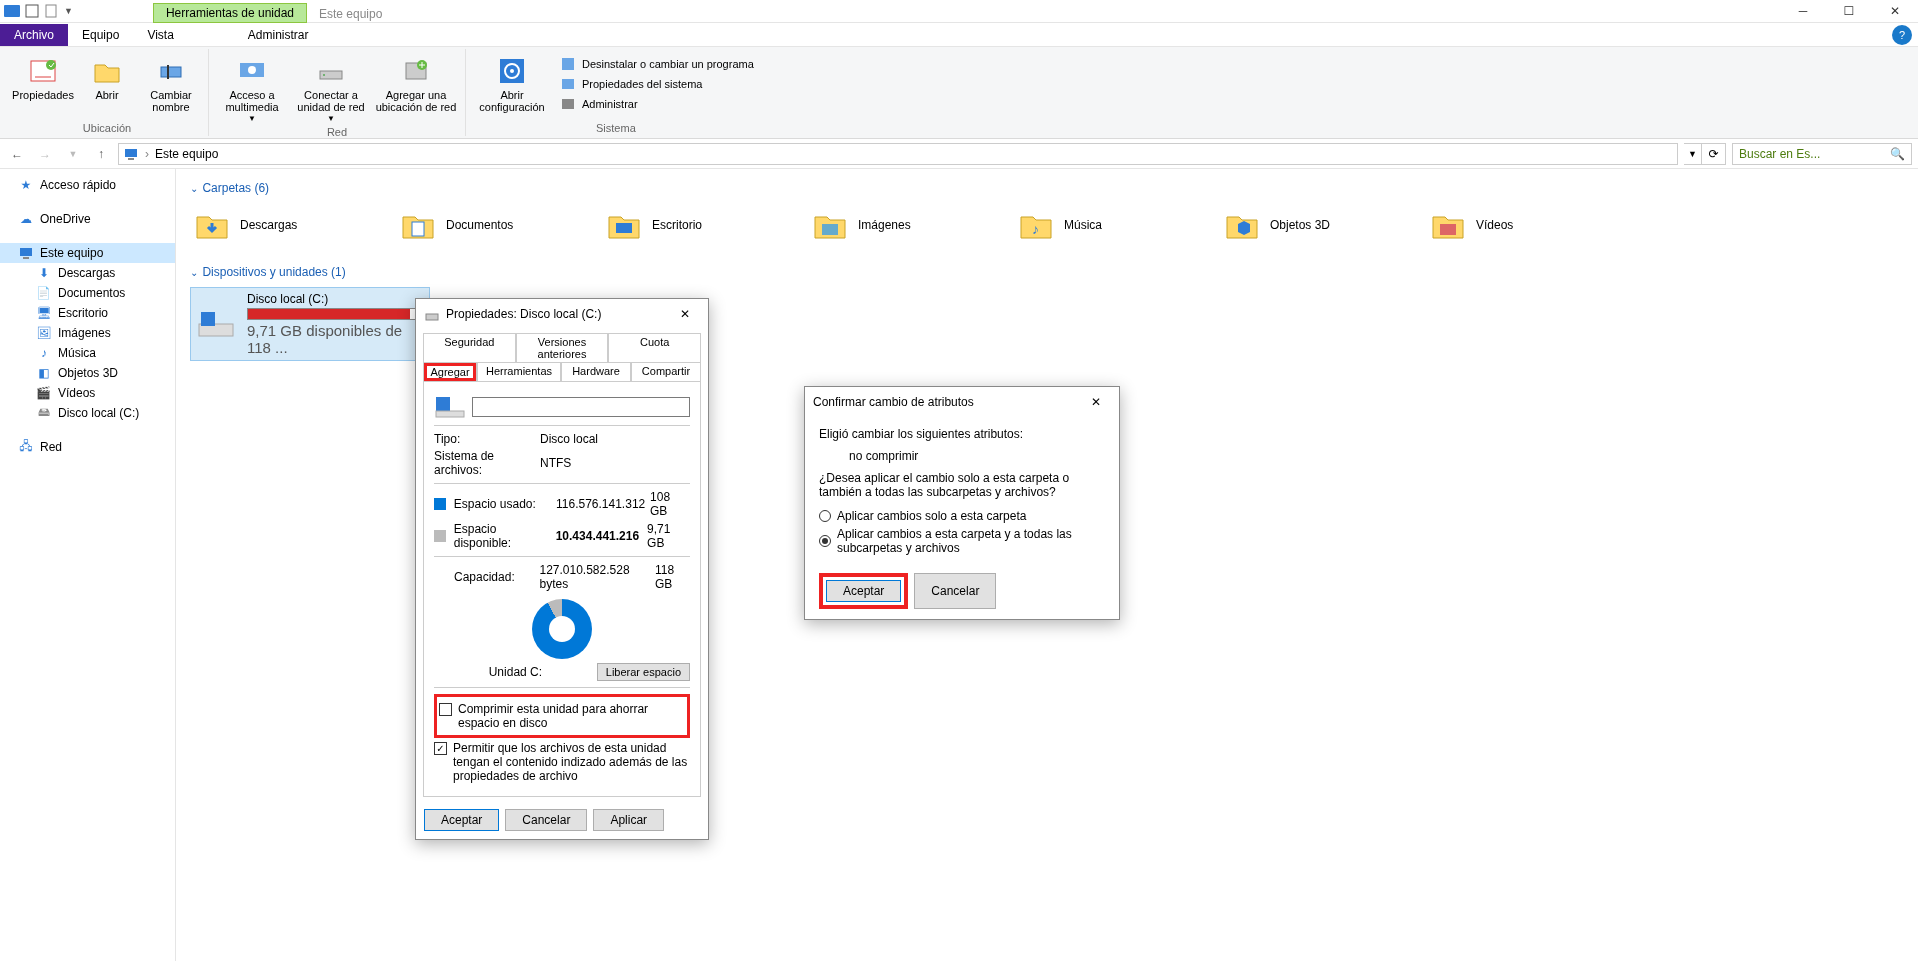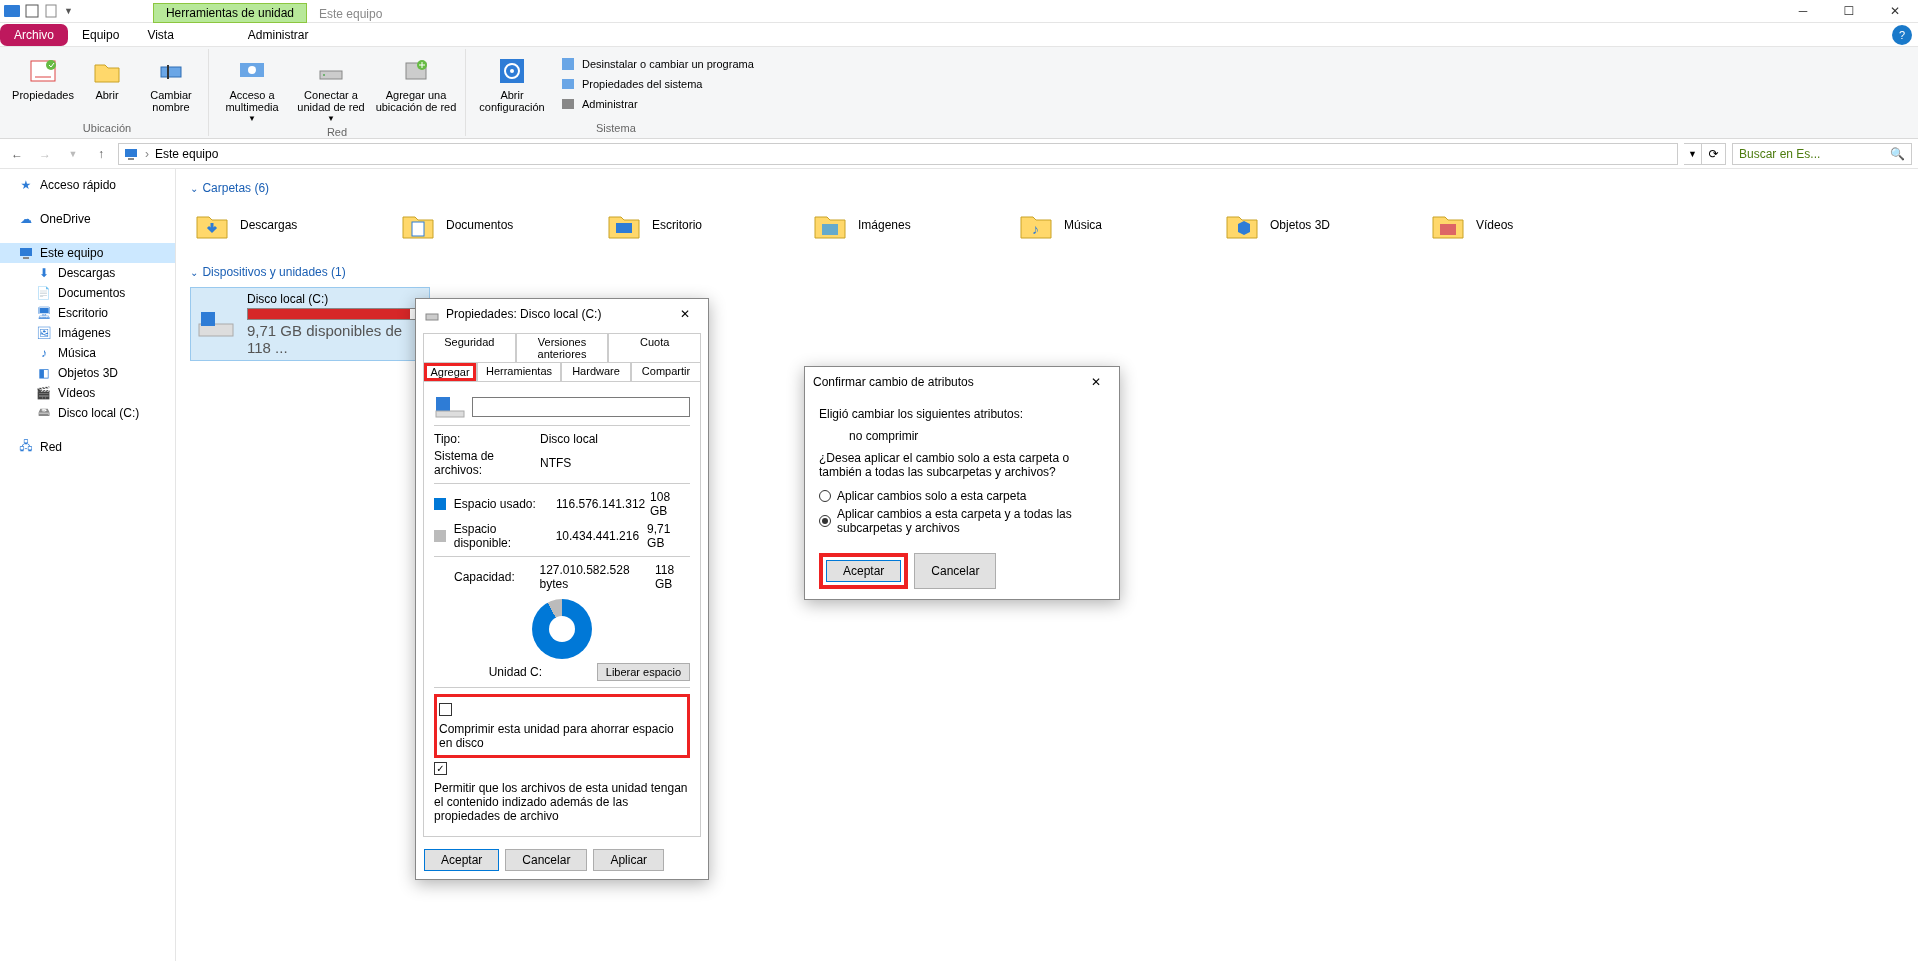--- a/index.html
+++ b/index.html
@@ -11,21 +11,21 @@
 .qat-icon { width: 16px; height: 16px; }
 .titlebar .tool-tabs { display: flex; align-items: flex-end; margin-left: 80px; height: 23px; }
 .tool-tab { padding: 2px 12px; font-size: 12px; }
 .tool-tab.active { background: #b7e899; border: 1px solid #8cc63f; }
 .titlebar .win-controls { margin-left: auto; display: flex; }
 .win-btn { width: 46px; height: 23px; display: flex; align-items: center; justify-content: center; color: #333; }
 
 
 .menutabs { height: 24px; background: #fff; display: flex; align-items: center; border-bottom: 1px solid #e5e5e5; }
 .menutab { padding: 4px 14px; font-size: 12px; }
-.menutab.file { background: #be185d; color: #fff; border-radius: 7px; }
+.menutab.file { background: #4c1d95; color: #fff; }
 .menutabs .help { margin-left: auto; width: 20px; height: 20px; border-radius: 50%; background: #1979ca; color: #fff; display: flex; align-items: center; justify-content: center; margin-right: 6px; font-size: 11px; }
 
 
 .ribbon { height: 92px; background: #f5f6f7; border-bottom: 1px solid #dadada; display: flex; padding: 2px 6px; }
 .ribbon-group { border-right: 1px solid #e1e1e1; padding: 2px 8px; display: flex; flex-direction: column; }
 .ribbon-buttons { display: flex; gap: 6px; flex: 1; }
 .ribbon-btn { display: flex; flex-direction: column; align-items: center; justify-content: flex-start; width: 58px; text-align: center; font-size: 11px; line-height: 1.1; padding-top: 4px; gap: 2px; }
 .ribbon-btn .ricon { width: 32px; height: 32px; display: flex; align-items: center; justify-content: center; }
 .ribbon-group-label { text-align: center; font-size: 11px; color: #666; margin-top: auto; padding-top: 2px; }
 .ribbon-small-list { display: flex; flex-direction: column; gap: 2px; padding-top: 4px; }
@@ -78,30 +78,30 @@
 .tab-body { border: 1px solid #ccc; margin: 0 3px; padding: 10px; }
 .prop-row { display: flex; align-items: center; margin: 3px 0; gap: 6px; }
 .prop-label { width: 100px; }
 .prop-input { flex: 1; height: 20px; border: 1px solid #7a7a7a; }
 .sep { border-top: 1px solid #ccc; margin: 6px 0; }
 .space-row { display: flex; align-items: center; gap: 8px; }
 .swatch { width: 12px; height: 12px; }
 .donut { width: 60px; height: 60px; border-radius: 50%; background: conic-gradient(#0078d7 0 92%, #bbb 92% 100%); display: flex; align-items: center; justify-content: center; margin: 8px auto 4px; }
 .donut-inner { width: 26px; height: 26px; border-radius: 50%; background: #fff; }
 .small-btn { border: 1px solid #adadad; background: #e1e1e1; padding: 2px 8px; font-size: 11px; }
-.chk-row { display: flex; align-items: flex-start; gap: 6px; margin: 3px 0; flex-direction: column; }
+.chk-row { display: flex; align-items: flex-start; gap: 6px; margin: 3px 0; }
 .chk { width: 13px; height: 13px; border: 1px solid #333; display: inline-block; flex-shrink: 0; margin-top: 1px; }
 .chk.checked::after { content: "✓"; font-size: 10px; line-height: 11px; display: block; text-align: center; }
 .red-box { border: 3px solid #e22; padding: 2px; }
 .dlg-buttons { display: flex; justify-content: flex-start; gap: 6px; padding: 8px; }
 .btn { border: 1px solid #adadad; background: #e1e1e1; padding: 3px 16px; font-size: 12px; }
 .btn.default { border: 1px solid #0078d7; }
 
 
-#confirm-dialog { left: 804px; top: 366px; width: 316px; }
+#confirm-dialog { left: 804px; top: 386px; width: 316px; }
 #confirm-dialog .body { padding: 10px 14px; }
 .radio-row { display: flex; align-items: center; gap: 6px; margin: 4px 0; }
 .radio { width: 12px; height: 12px; border: 1px solid #333; border-radius: 50%; display: inline-flex; align-items: center; justify-content: center; flex-shrink:0; }
 .radio.checked::after { content: ""; width: 6px; height: 6px; border-radius: 50%; background: #333; display: block; }
 .red-box-thick { border: 4px solid #e22; padding: 3px; display: inline-block; }
 
 
 svg { display: block; }
 </style>
 </head>
@@ -483,21 +483,21 @@
       <div class="sep"></div>
       <div class="space-row">
           <span class="swatch" style="background:#0078d7;"></span>
           <span style="width:96px;">Espacio usado:</span>
           <span style="width:86px;text-align:right;">116.576.141.312</span>
           <span style="margin-left:auto;">108 GB</span>
         </div>
       <div class="space-row" style="margin-top:4px;">
           <span class="swatch" style="background:#bbb;"></span>
           <span style="width:96px;">Espacio disponible:</span>
-          <span style="width:86px;text-align:right;">10.434.441.216</span>
+          <span style="width:86px;text-align:right;font-weight:bold;">10.434.441.216</span>
           <span style="margin-left:auto;">9,71 GB</span>
         </div>
       <div class="sep"></div>
       <div class="space-row">
           <span style="width:108px;padding-left:20px;">Capacidad:</span>
           <span>127.010.582.528 bytes</span>
           <span style="margin-left:auto;">118 GB</span>
         </div>
       <div class="donut">
           <div class="donut-inner"></div>

